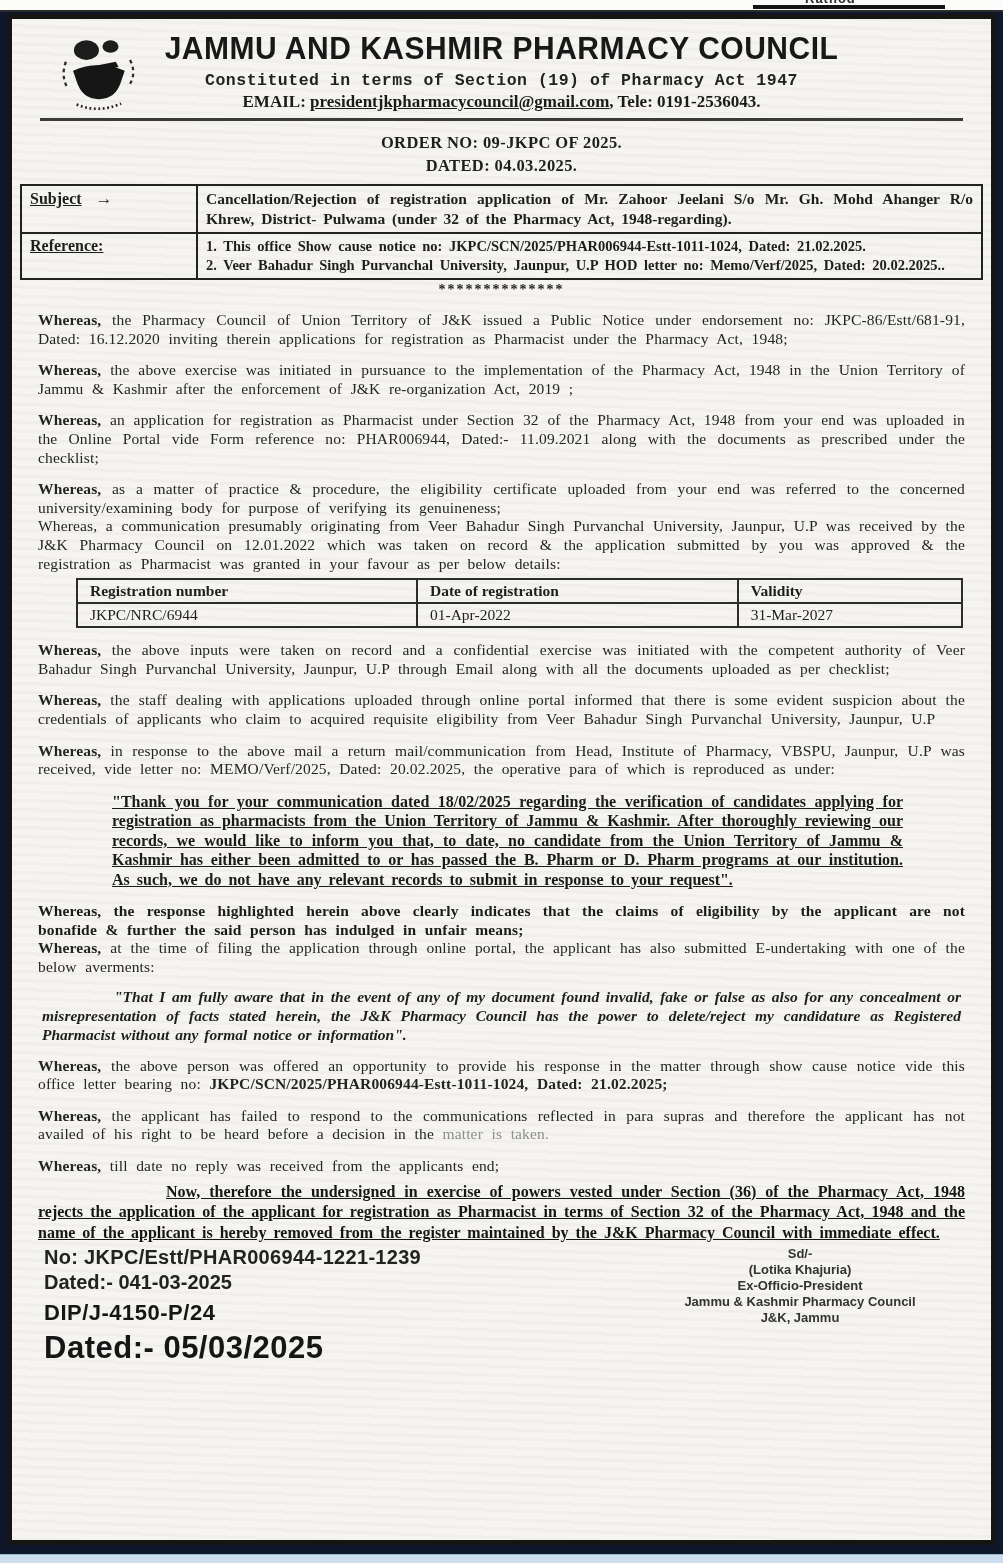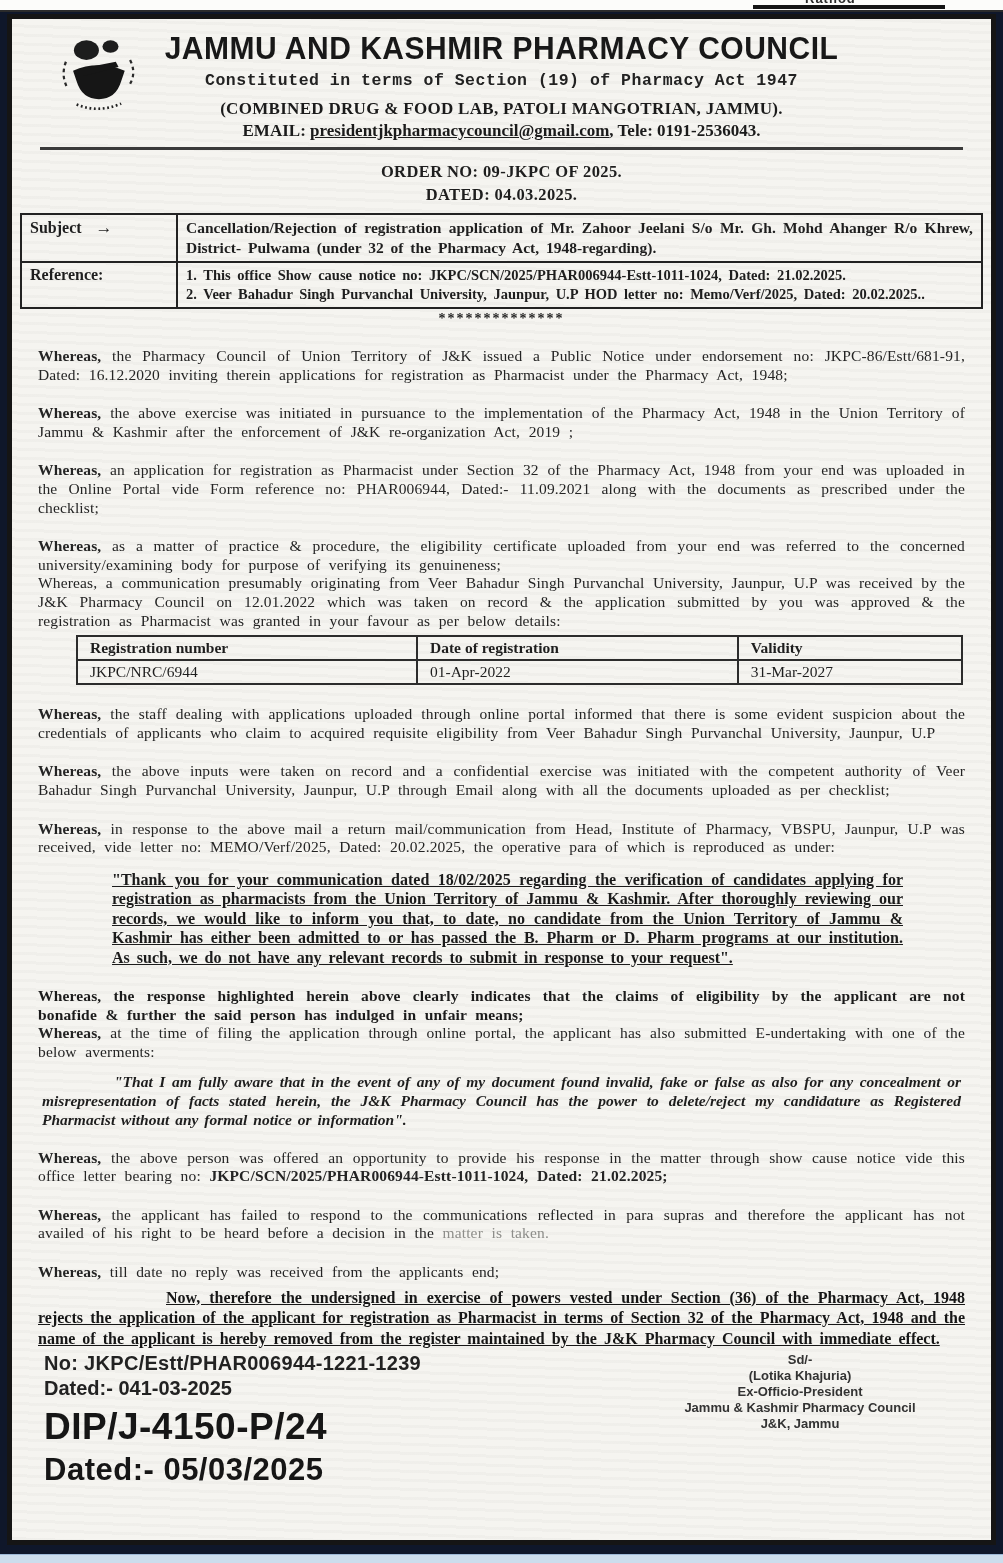--- a/index.html
+++ b/index.html
@@ -56,33 +56,33 @@
   .header-rule { height: 3px; background: #3a3a3a; margin: 6px 2px 0 2px; }
   .order-no { font-weight: bold; font-size: 16.5px; letter-spacing: 0.4px; margin-top: 12px; }
   .order-date { font-weight: bold; font-size: 16.5px; letter-spacing: 0.4px; margin-top: 3px; }
 
   
   .meta-table {
     width: calc(100% + 36px); margin-left: -18px;
     border-collapse: collapse; margin-top: 8px;
   }
   .meta-table td { border: 2px solid #222; vertical-align: top; padding: 3px 8px; }
-  .meta-label { width: 156px; font-weight: bold; font-size: 16px; white-space: nowrap; }
+  .meta-label { width: 176px; font-weight: bold; font-size: 16px; white-space: nowrap; text-decoration: underline; }
   .meta-label .arrow { display: inline-block; margin-left: 14px; font-size: 17px; }
   .meta-content { font-weight: bold; font-size: 15.5px; line-height: 20px; text-align: justify; word-spacing: 3px; }
   .meta-content.small { font-size: 14.5px; line-height: 19px; }
 
   .star-sep { text-align: center; font-weight: bold; font-size: 14px; letter-spacing: 2px; margin-top: 2px; }
 
   
   .body-text { margin-top: 2px; }
   .para {
     font-size: 15.5px; line-height: 18.6px;
     text-align: justify; word-spacing: 4.5px; letter-spacing: 0.15px;
-    color: #242424; margin-top: 20px;
+    color: #242424; margin-top: 13px;
   }
   .para.tight { margin-top: 0; }
   .para .lead { font-weight: bold; }
   .para .lead.plain { font-weight: normal; }
   .para.all-bold { font-weight: bold; color: #1b1b1b; }
   .para .bold-frag { font-weight: bold; }
   .para .faint { color: #8d8d89; }
 
   .reg-table {
     border-collapse: collapse;
@@ -114,21 +114,21 @@
     text-align: justify; word-spacing: 3px;
     text-decoration: underline; text-indent: 128px;
     color: #161616;
   }
 
   
   .footer { display: flex; justify-content: space-between; margin-top: 3px; gap: 36px; }
   .footer-left { font-family: "Liberation Sans", sans-serif; font-weight: bold; color: #222; padding-left: 6px; }
   .fl-no { font-size: 20px; letter-spacing: 0.3px; }
   .fl-dated { font-size: 20px; margin-top: 2px; }
-  .fl-dip { font-size: 37px; margin-top: 6px; letter-spacing: 0.5px; color: #161616; }
+  .fl-dip { font-size: 22px; margin-top: 6px; letter-spacing: 0.5px; color: #161616; }
   .fl-dated2 { font-size: 31px; margin-top: 4px; letter-spacing: 0.5px; color: #161616; }
   .footer-right {
     font-family: "Liberation Sans", sans-serif; font-weight: bold;
     font-size: 13px; line-height: 16px; color: #333;
     text-align: center; width: 330px; padding-top: 0px;
   }
 
   .bottom-strip { position: absolute; left: 0; bottom: 0; width: 100%; height: 9px; background: #ccdded; border-top: 1px solid #9db8d6; }
 </style>
 </head>
@@ -149,21 +149,20 @@
         <ellipse cx="37" cy="17" rx="14" ry="11" fill="#1d1d1d"></ellipse>
         <ellipse cx="64" cy="13" rx="9" ry="7" fill="#1d1d1d"></ellipse>
         <path d="M22 40 Q50 28 80 40 L76 52 Q70 72 51 72 Q32 72 26 52 Z" fill="#161616"></path>
         <path d="M30 38 L70 30 L73 36 L34 46 Z" fill="#161616"></path>
         <path d="M14 30 Q8 46 16 60" fill="none" stroke="#2a2a2a" stroke-width="2.5" stroke-dasharray="4 4"></path>
         <path d="M86 28 Q94 44 84 58 " fill="none" stroke="#2a2a2a" stroke-width="2.5" stroke-dasharray="4 4"></path>
         <path d="M26 78 Q50 88 76 77" fill="none" stroke="#222" stroke-width="3" stroke-dasharray="2 3"></path>
       </svg>
       <div class="doc-title">JAMMU AND KASHMIR PHARMACY COUNCIL</div>
       <div class="doc-subtitle">Constituted in terms of Section (19) of Pharmacy Act 1947</div>
-      <div class="doc-address">(COMBINED DRUG &amp; FOOD LAB, PATOLI MANGOTRIAN, JAMMU).</div>
       <div class="doc-contact"><span>EMAIL:</span> <span class="email">presidentjkpharmacycouncil@gmail.com</span><span>, Tele: 0191-2536043.</span></div>
       <div class="header-rule"></div>
       <div class="order-no">ORDER NO: 09-JKPC OF 2025.</div>
       <div class="order-date">DATED: 04.03.2025.</div>
     </div>
 
     <table class="meta-table">
       <tbody>
           <tr>
         <td class="meta-label"><span>Subject</span><span class="arrow">→</span></td>
@@ -201,23 +200,23 @@
           <td>Validity</td>
         </tr>
         <tr>
           <td>JKPC/NRC/6944</td>
           <td>01-Apr-2022</td>
           <td>31-Mar-2027</td>
         </tr>
       </tbody>
         </table>
 
+      <div class="para"><span class="lead">Whereas,</span><span> the above inputs were taken on record and a confidential exercise was initiated with the competent authority of  Veer Bahadur Singh Purvanchal University, Jaunpur, U.P through Email along with all the documents uploaded as per checklist;</span></div>
+
       <div class="para"><span class="lead">Whereas,</span><span> the staff dealing with applications uploaded through online portal informed that there is some evident suspicion about the credentials of applicants who claim to acquired requisite eligibility from Veer Bahadur Singh Purvanchal University, Jaunpur, U.P</span></div>
-
-      <div class="para"><span class="lead">Whereas,</span><span> the above inputs were taken on record and a confidential exercise was initiated with the competent authority of  Veer Bahadur Singh Purvanchal University, Jaunpur, U.P through Email along with all the documents uploaded as per checklist;</span></div>
 
       <div class="para"><span class="lead">Whereas,</span><span> in response to the above mail a return mail/communication from Head, Institute of Pharmacy, VBSPU, Jaunpur, U.P was received, vide letter no: MEMO/Verf/2025, Dated: 20.02.2025, the operative para of which is reproduced as under:</span></div>
 
       <div class="quote-block">"Thank you for your communication dated 18/02/2025 regarding the verification of candidates applying for registration as pharmacists from the Union Territory of Jammu &amp; Kashmir. After thoroughly reviewing our records, we would like to inform you that, to date, no candidate from the Union Territory of Jammu &amp; Kashmir has either been admitted to or has passed the B. Pharm or D. Pharm programs at our institution. As such, we do not have any relevant records to submit in response to your request".</div>
 
       <div class="para all-bold"><span class="lead">Whereas,</span><span> the response highlighted herein above clearly indicates that the claims of eligibility by the applicant are not bonafide &amp; further the said person has indulged in unfair means;</span></div>
 
       <div class="para tight"><span class="lead">Whereas,</span><span> at the time of filing the application through online portal, the applicant has also submitted E-undertaking with one of the below averments:</span></div>
 
       <div class="undertaking">"That I am fully aware that in the event of any of my document found invalid, fake or false as also for any concealment or misrepresentation of facts stated herein, the J&amp;K Pharmacy Council has the power to delete/reject my candidature as Registered Pharmacist without any formal notice or information".</div>

